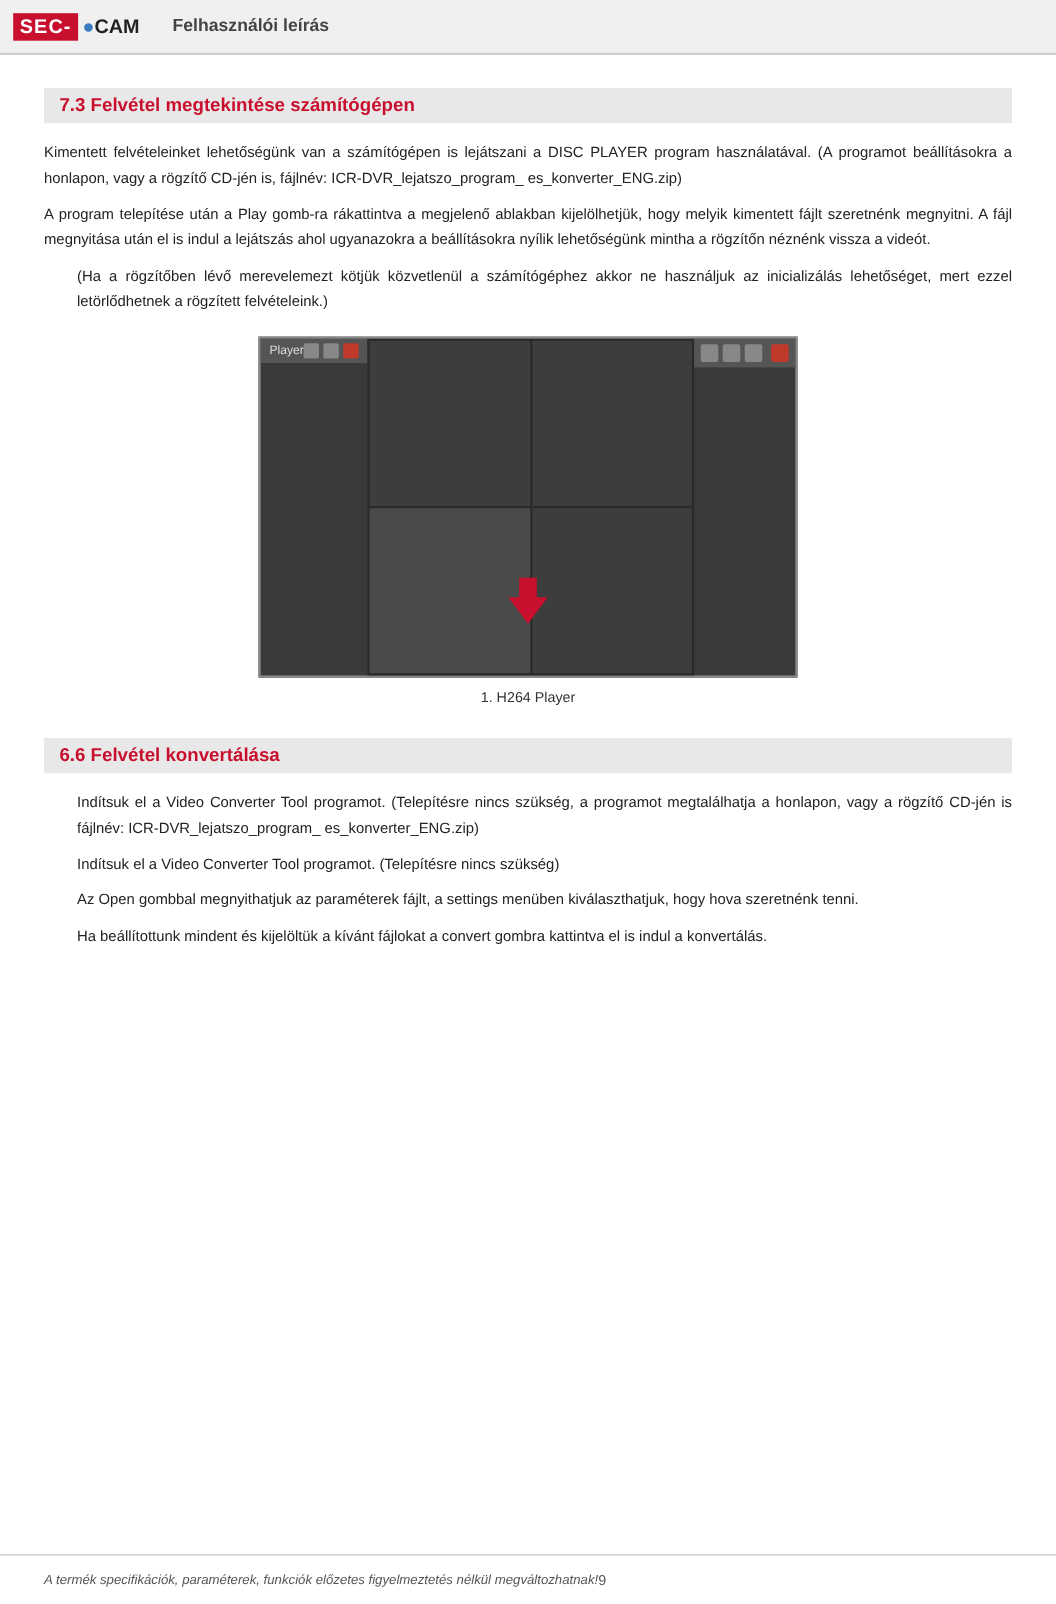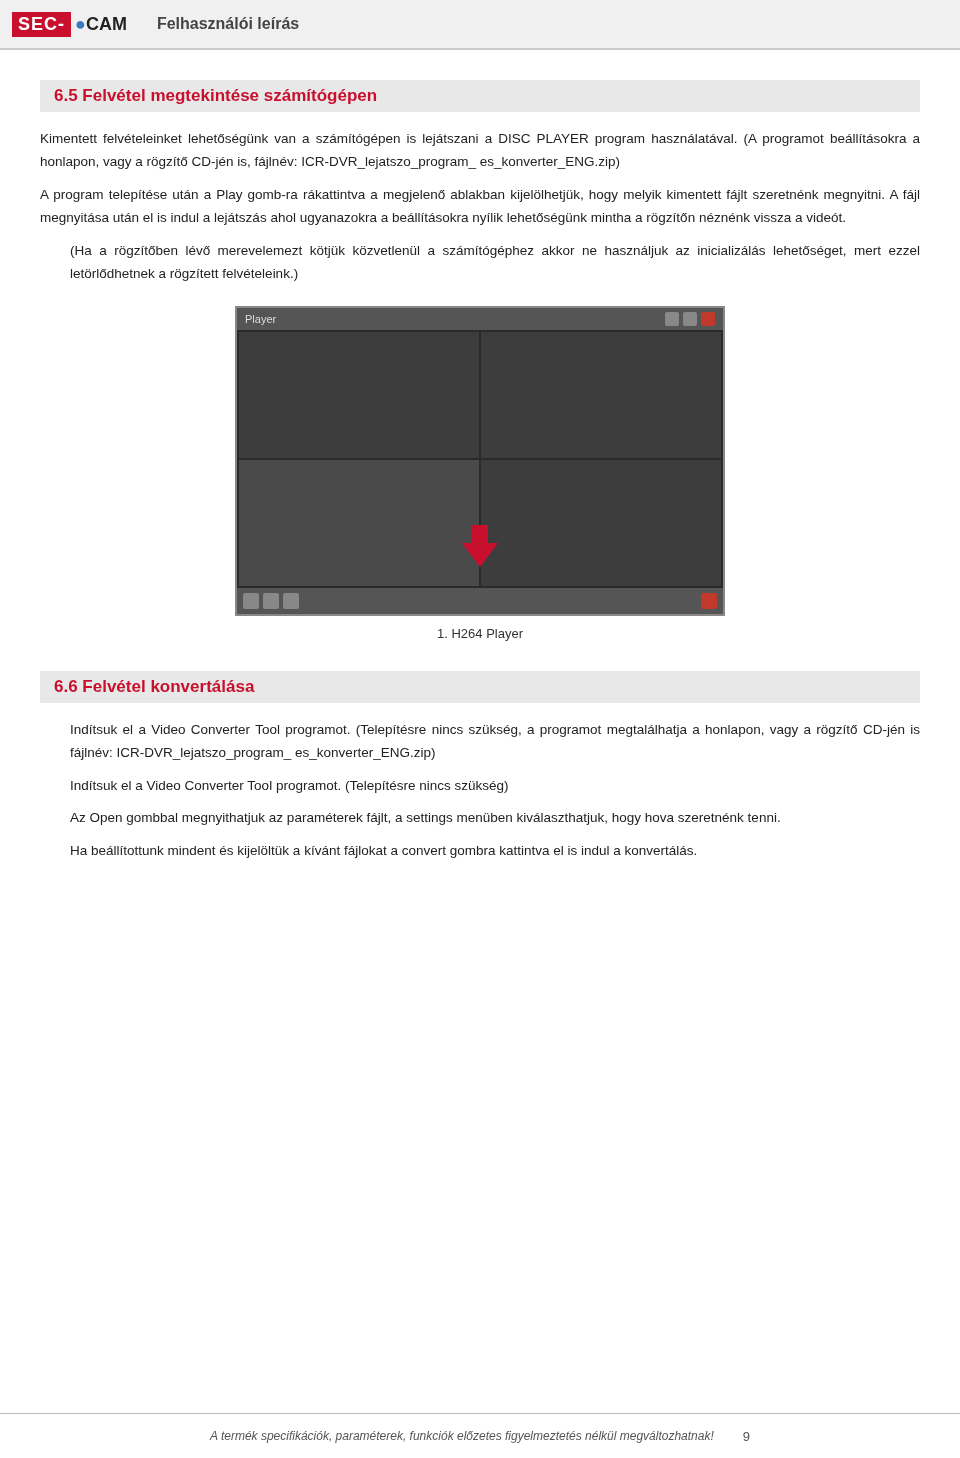--- a/index.html
+++ b/index.html
@@ -85,21 +85,21 @@
       margin: 20px auto;
       width: 500px;
     }
     .player-mockup {
       width: 490px;
       height: 310px;
       background: #3a3a3a;
       border: 2px solid #888;
       position: relative;
       display: flex;
-      flex-direction: column;
+      flex-direction: row;
     }
     .player-titlebar {
       display: flex;
       align-items: center;
       justify-content: space-between;
       background: #555;
       padding: 3px 8px;
       height: 22px;
     }
     .player-titlebar-text {
@@ -181,24 +181,23 @@
     
     .footer {
       position: absolute;
       bottom: 0;
       left: 0;
       right: 0;
       height: 45px;
       border-top: 1px solid #bbb;
       display: flex;
       align-items: center;
-      justify-content: center;
+      justify-content: flex-start;
       padding: 0 40px;
       background: #fff;
-      gap: 29px;
     }
     .footer-text {
       font-style: italic;
       font-size: 12px;
       color: #555;
     }
     .footer-page {
       font-size: 13px;
       color: #555;
     }
@@ -217,21 +216,21 @@
     <span class="logo-cam">
       <span style="color:#3a7abf">●</span><span>CAM</span>
     </span>
   </div>
   <div class="header-title">Felhasználói leírás</div>
 </div>
 
 <div class="content">
 
   <div class="section-heading-row">
-    <h2>6.5  Felvétel megtekintése számítógépen</h2>
+    <h2>7.3  Felvétel megtekintése számítógépen</h2>
   </div>
 
   <p class="body-text">Kimentett felvételeinket lehetőségünk van a számítógépen is lejátszani a DISC PLAYER program használatával. (A programot beállításokra a honlapon, vagy a rögzítő CD-jén is, fájlnév: ICR-DVR_lejatszo_program_ es_konverter_ENG.zip)</p>
   <p class="body-text">A program telepítése után a Play gomb-ra rákattintva a megjelenő ablakban kijelölhetjük, hogy melyik kimentett fájlt szeretnénk megnyitni. A fájl megnyitása után el is indul a lejátszás ahol ugyanazokra a beállításokra nyílik lehetőségünk mintha a rögzítőn néznénk vissza a videót.</p>
   <p class="body-text indented">(Ha a rögzítőben lévő merevelemezt kötjük közvetlenül a számítógéphez akkor ne használjuk az inicializálás lehetőséget, mert ezzel letörlődhetnek a rögzített felvételeink.)</p>
 
   <div class="image-container">
     <div class="player-mockup">
 
       <div class="player-titlebar">

